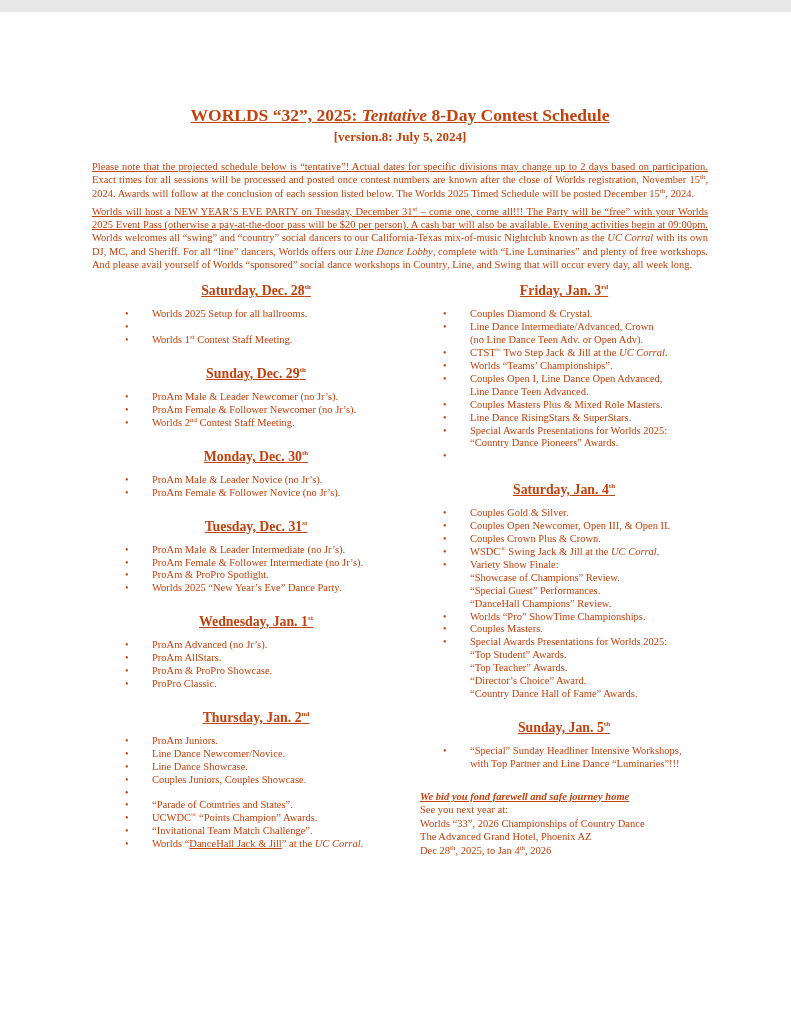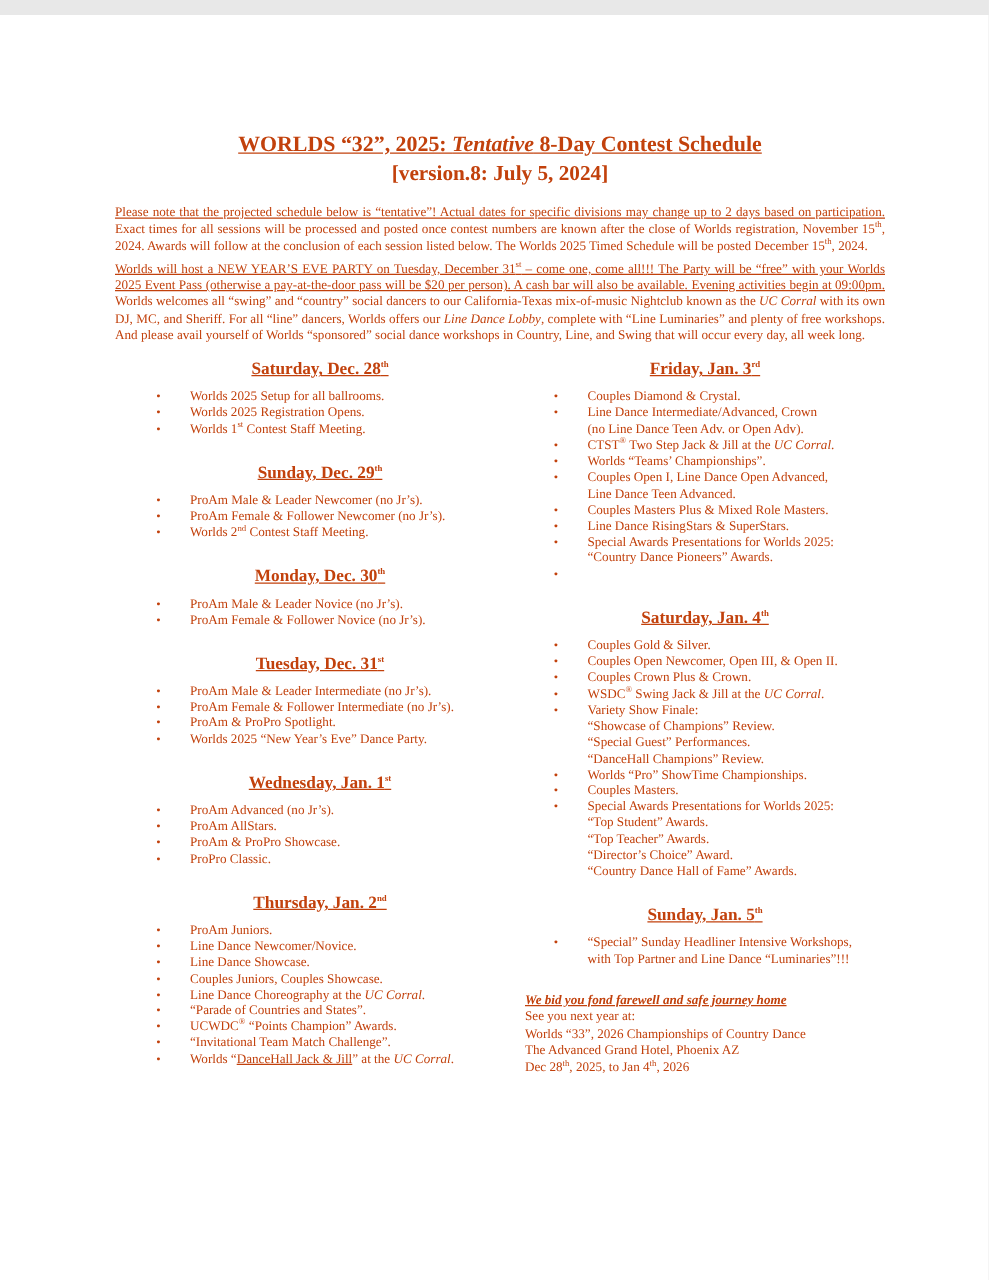--- a/index.html
+++ b/index.html
@@ -10,21 +10,21 @@
   }
   .content { padding:93px 83px 0 92px; }
 
   h1.doc-title {
     font-size:17.5px; line-height:1.2; font-weight:bold;
     text-align:center; margin:0; text-decoration:underline;
   }
   h1.doc-title i { font-style:italic; }
 
   .version-line {
-    text-align:center; font-weight:bold; font-size:17px; margin-top:3px;
+    text-align:center; font-weight:bold; font-size:13px; margin-top:3px;
   }
 
   p.intro {
     font-size:10.5px; line-height:13.3px; text-align:justify;
     margin:15px 0 0 0;
   }
   p.intro + p.intro { margin-top:5px; }
   .u { text-decoration:underline; }
 
   .columns { display:flex; margin-top:12px; }
@@ -75,21 +75,20 @@
     <div class="columns">
       <div class="col col-left" id="col-left">
           <section class="day-section">
             <h2 class="day-heading">Saturday, Dec. 28<sup>th</sup></h2>
             <div class="bullet-item">
               <span class="bullet">•</span>
               <span class="item-text">Worlds 2025 Setup for all ballrooms.</span>
             </div>
             <div class="bullet-item">
               <span class="bullet">•</span>
-              <span class="item-text">Worlds 2025 Registration Opens.</span>
             </div>
             <div class="bullet-item">
               <span class="bullet">•</span>
               <span class="item-text">Worlds 1<sup>st</sup> Contest Staff Meeting.</span>
             </div>
           </section>
           <section class="day-section">
             <h2 class="day-heading">Sunday, Dec. 29<sup>th</sup></h2>
             <div class="bullet-item">
               <span class="bullet">•</span>
@@ -166,21 +165,20 @@
             <div class="bullet-item">
               <span class="bullet">•</span>
               <span class="item-text">Line Dance Showcase.</span>
             </div>
             <div class="bullet-item">
               <span class="bullet">•</span>
               <span class="item-text">Couples Juniors, Couples Showcase.</span>
             </div>
             <div class="bullet-item">
               <span class="bullet">•</span>
-              <span class="item-text">Line Dance Choreography at the <i>UC Corral</i>.</span>
             </div>
             <div class="bullet-item">
               <span class="bullet">•</span>
               <span class="item-text">“Parade of Countries and States”.</span>
             </div>
             <div class="bullet-item">
               <span class="bullet">•</span>
               <span class="item-text">UCWDC<sup>®</sup> “Points Champion” Awards.</span>
             </div>
             <div class="bullet-item">

